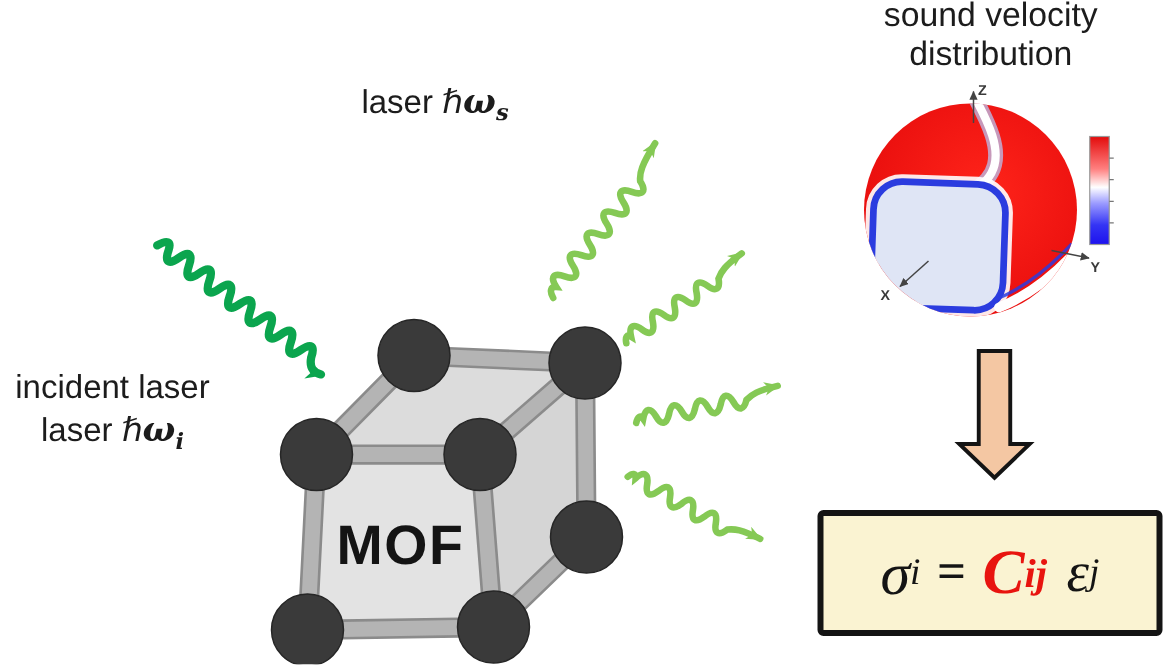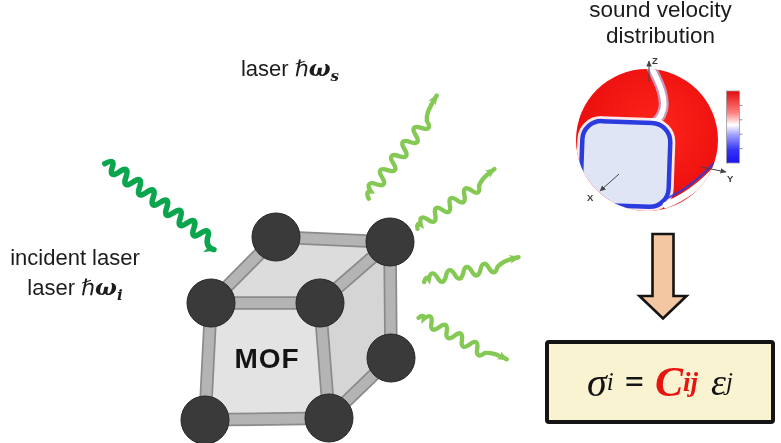--- a/index.html
+++ b/index.html
@@ -6,21 +6,21 @@
   .stage{position:relative;width:781px;height:443px;background:#ffffff;overflow:hidden;
          font-family:"Liberation Sans",sans-serif;}
   .stage svg{position:absolute;left:0;top:0;}
   .lbl{position:absolute;color:#1c1c1c;text-align:center;font-family:"Liberation Sans",sans-serif;}
   .lbl-scattered{left:206px;top:54px;width:168px;font-size:22px;line-height:28px;}
   .lbl-incident{left:-8px;top:243px;width:166px;font-size:22px;line-height:29px;}
   .lbl-soundvel{left:568px;top:-3px;width:185px;font-size:22.5px;line-height:26px;}
   .hbar{font-family:"DejaVu Sans",sans-serif;font-style:normal;}
   .omega{font-family:"DejaVu Serif",serif;font-style:italic;font-weight:bold;font-size:23px;}
   .msub{font-family:"DejaVu Serif",serif;font-style:italic;font-weight:bold;font-size:15px;vertical-align:-5px;}
-  .lbl-mof{left:220px;top:343px;width:94px;font-size:28px;font-weight:bold;letter-spacing:1px;color:#141414;}
+  .lbl-mof{left:220px;top:343px;width:94px;font-size:37px;font-weight:bold;letter-spacing:1px;color:#141414;}
   .axis-lbl{position:absolute;font-size:9.5px;font-weight:bold;color:#3a3a3a;font-family:"Liberation Sans",sans-serif;}
   .axis-z{left:652px;top:55px;}
   .axis-y{left:727px;top:173px;}
   .axis-x{left:587px;top:192px;}
   .eq-box{position:absolute;left:545px;top:340px;width:230px;height:84px;box-sizing:border-box;
           background:#faf3d2;border:4.5px solid #141414;border-radius:4px;
           display:flex;align-items:center;justify-content:center;
           font-family:"Liberation Serif",serif;color:#141414;}
   .eq-sigma{font-size:40px;font-style:italic;}
   .eq-sub{font-size:25px;font-style:italic;vertical-align:-9px;}

